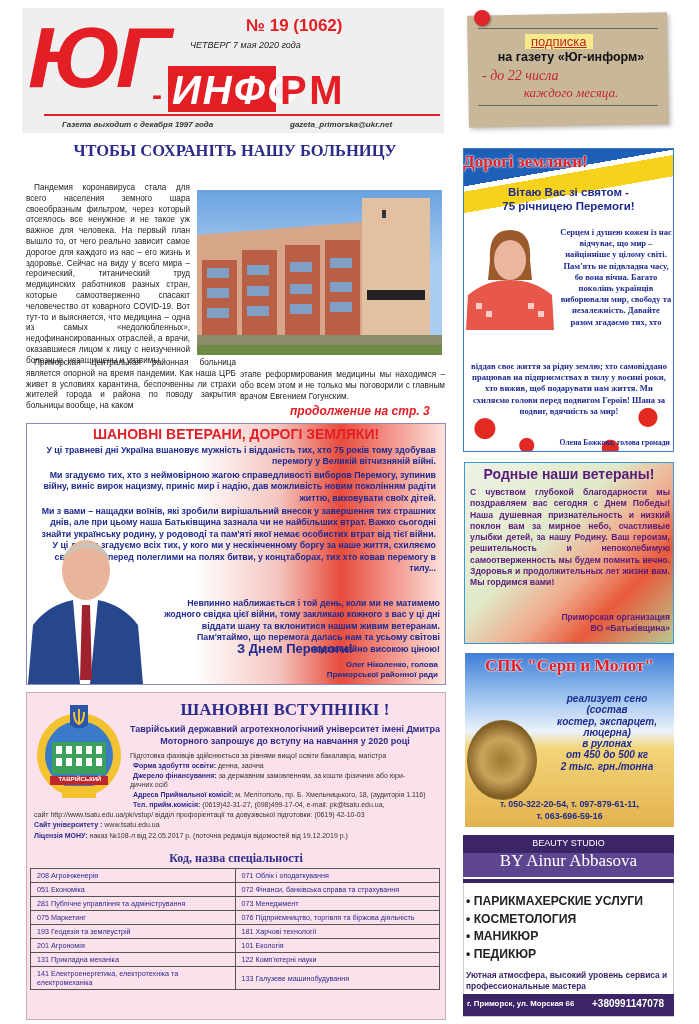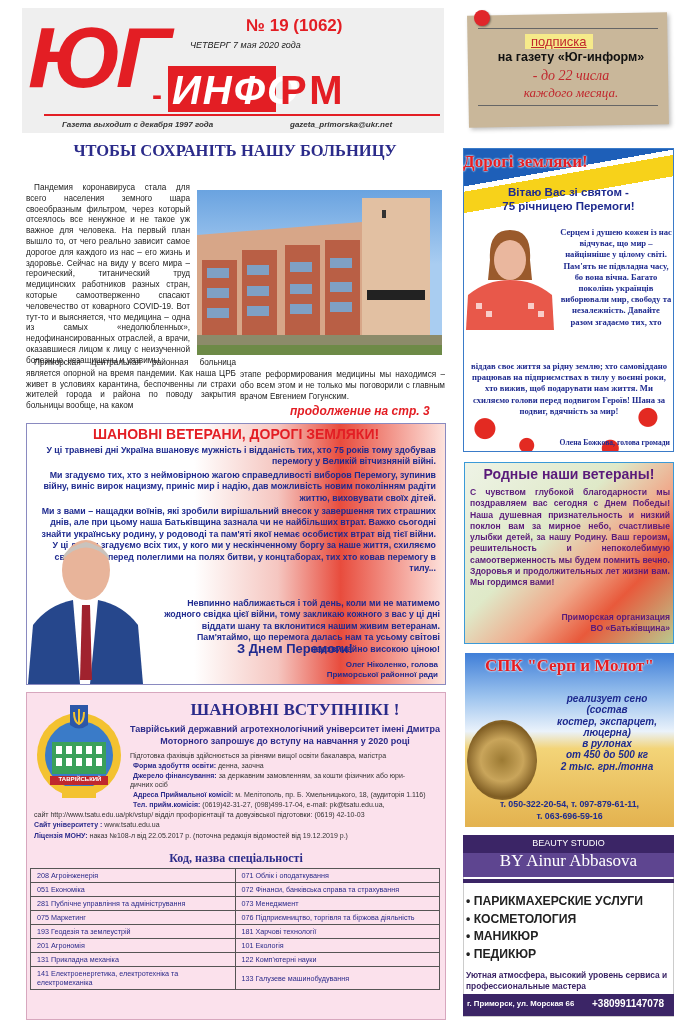--- a/index.html
+++ b/index.html
@@ -17,21 +17,21 @@
 #mast-line{left:44px;top:114px;width:396px;height:2px;background:#e31e24}
 #mast-since{left:62px;top:120px;font-style:italic;font-weight:bold;font-size:8px;color:#333}
 #mast-email{left:290px;top:120px;font-style:italic;font-weight:bold;font-size:8px;color:#333}
 
 #note{left:468px;top:14px;width:200px;height:112px;background:#c9b79a;transform:rotate(-1deg);box-shadow:2px 2px 4px rgba(0,0,0,.25)}
 #note-pin{left:474px;top:10px;width:16px;height:16px;border-radius:50%;background:#e0262b;box-shadow:1px 1px 2px rgba(0,0,0,.4)}
 #note-line1{left:478px;top:28px;width:180px;height:1px;background:#666}
 #note-line2{left:478px;top:105px;width:180px;height:1px;background:#666}
 #note-h{left:525px;top:34px;font-size:13px;color:#c0272d;background:#f6ea8a;padding:0 6px;text-decoration:underline}
 #note-t{left:482px;top:50px;width:178px;text-align:center;font-weight:bold;font-size:12.5px;color:#111}
-#note-s1{left:482px;top:68px;width:178px;text-align:center;font-family:"Liberation Serif",serif;font-style:italic;font-size:14px;color:#c0272d}
+#note-s1{left:482px;top:68px;width:178px;font-family:"Liberation Serif",serif;font-style:italic;font-size:14px;color:#c0272d}
 #note-s2{left:482px;top:85px;width:178px;text-align:center;font-family:"Liberation Serif",serif;font-style:italic;font-size:13px;color:#c0272d}
 
 #art-title{left:30px;top:141px;width:410px;text-align:center;font-family:"Liberation Serif",serif;font-weight:bold;font-size:16.5px;line-height:20px;color:#2b2b8a}
 #art-col1{left:26px;top:183px;width:164px;font-size:8.2px;line-height:10.8px;text-align:justify;color:#222}
 #art-col1 p{text-indent:8px}
 #art-bottom-left{left:26px;top:370px;width:210px;font-size:8.2px;line-height:10.8px;text-align:justify}
 #art-photo{left:197px;top:190px;width:245px;height:165px;overflow:hidden;background:linear-gradient(#6aa3e0,#a9cdf1 45%)}
 #art-col2{left:240px;top:370px;width:205px;font-size:8.2px;line-height:10.8px;text-align:justify}
 #art-cont{left:290px;top:404px;font-style:italic;font-weight:bold;font-size:12px;color:#e31e24}
 
@@ -41,21 +41,21 @@
 #vet-p1{left:36px;top:445px;width:400px}
 #vet-p2{left:36px;top:470px;width:400px}
 #vet-p3{left:36px;top:506px;width:400px}
 #vet-p4{left:150px;top:585px;width:290px}
 #vet-greet{left:150px;top:641px;width:290px;text-align:center;font-weight:bold;font-size:13px;color:#1f2b8f}
 #vet-sign{left:250px;top:660px;width:188px;text-align:right;font-weight:bold;font-size:8px;line-height:10px;color:#1f2b8f}
 #vet-photo{left:28px;top:530px;width:115px;height:154px}
 
 #uni{left:26px;top:692px;width:420px;height:328px;background:#fbe1ec;border:1px solid #d7a7be}
 #uni-logo{left:32px;top:700px;width:95px;height:100px}
-#uni-title{left:140px;top:700px;width:310px;text-align:center;font-family:"Liberation Serif",serif;font-weight:bold;font-size:17px;color:#2b2b8a}
+#uni-title{left:130px;top:700px;width:310px;text-align:center;font-family:"Liberation Serif",serif;font-weight:bold;font-size:17px;color:#2b2b8a}
 #uni-sub{left:130px;top:723px;width:310px;text-align:center;font-weight:bold;font-size:9px;line-height:12px;color:#2b2b8a}
 .uni-l{position:absolute;font-size:7px;line-height:9.4px;color:#333;white-space:nowrap}
 .uni-l b{color:#2b2b8a}
 #uni-table-title{left:26px;top:851px;width:420px;text-align:center;font-family:"Liberation Serif",serif;font-weight:bold;font-size:12px;color:#2b2b8a}
 #uni-table{left:30px;top:868px;width:410px;border-collapse:collapse;font-size:7.2px;color:#2b2b8a}
 #uni-table td{border:1px solid #555;padding:2px 6px;height:13.5px;vertical-align:middle;width:50%}
 
 #box1{left:463px;top:148px;width:211px;height:304px;border:1px solid #3a7bc8;background:#fff}
 #box1-flag{left:464px;top:149px;width:209px;height:70px;background:linear-gradient(170deg,#1e5fb8 0 35%,#fff 35% 40%,#f7d21a 40% 60%,#fff 60%)}
 #box1-title{left:463px;top:152px;width:249px;font-family:"Liberation Serif",serif;font-weight:bold;font-size:17px;color:#e31e24;text-shadow:0 0 2px #fff,0 0 2px #fff}

